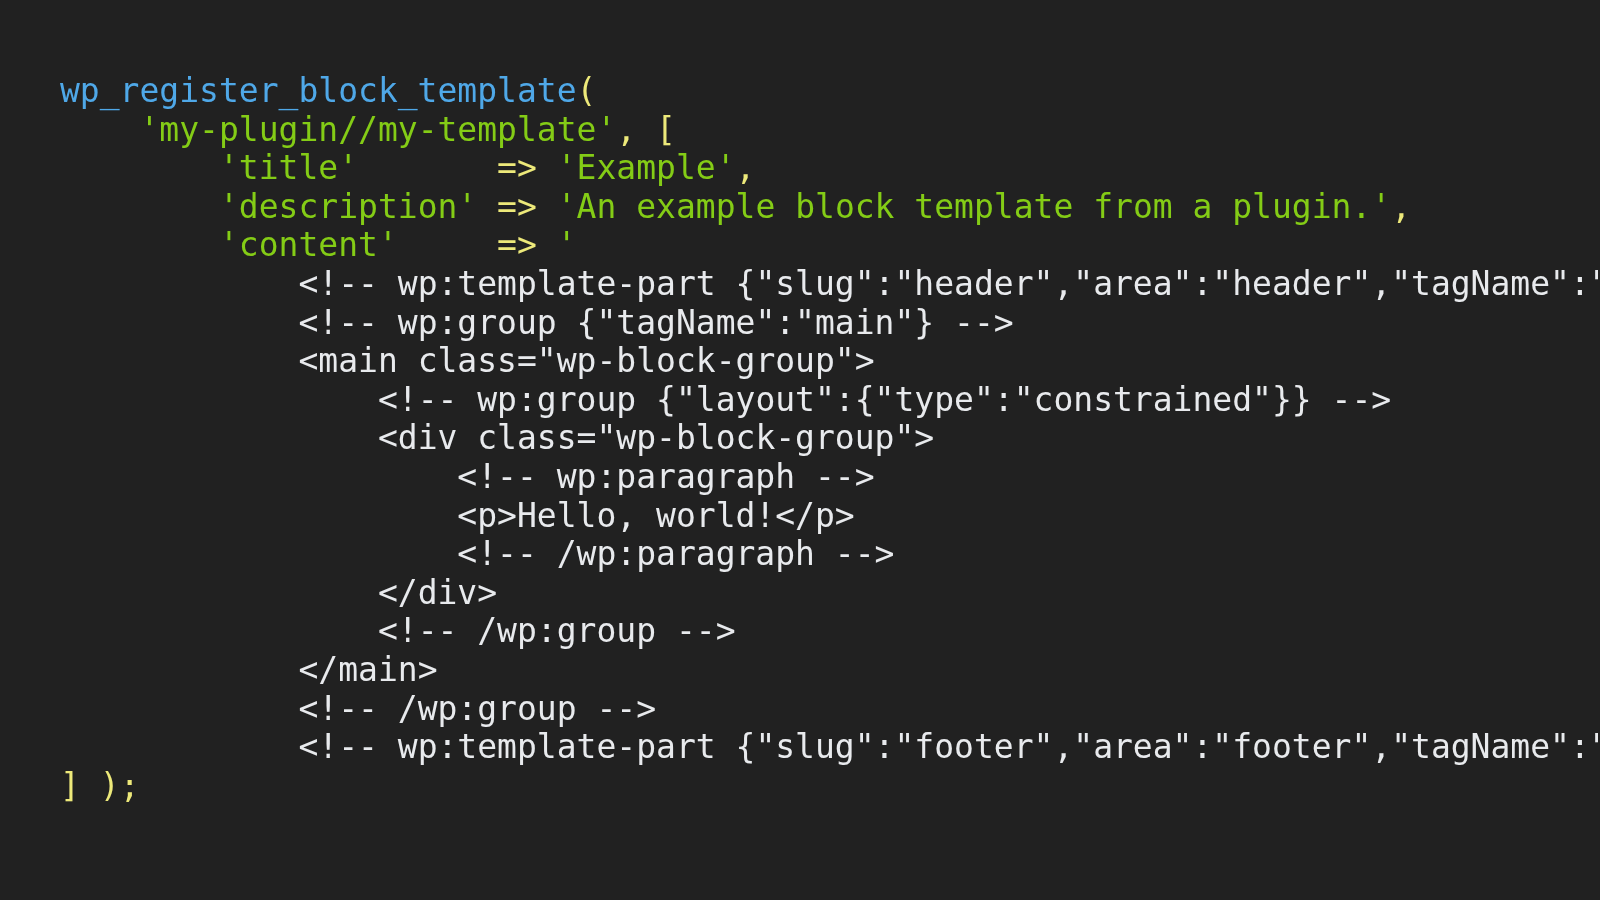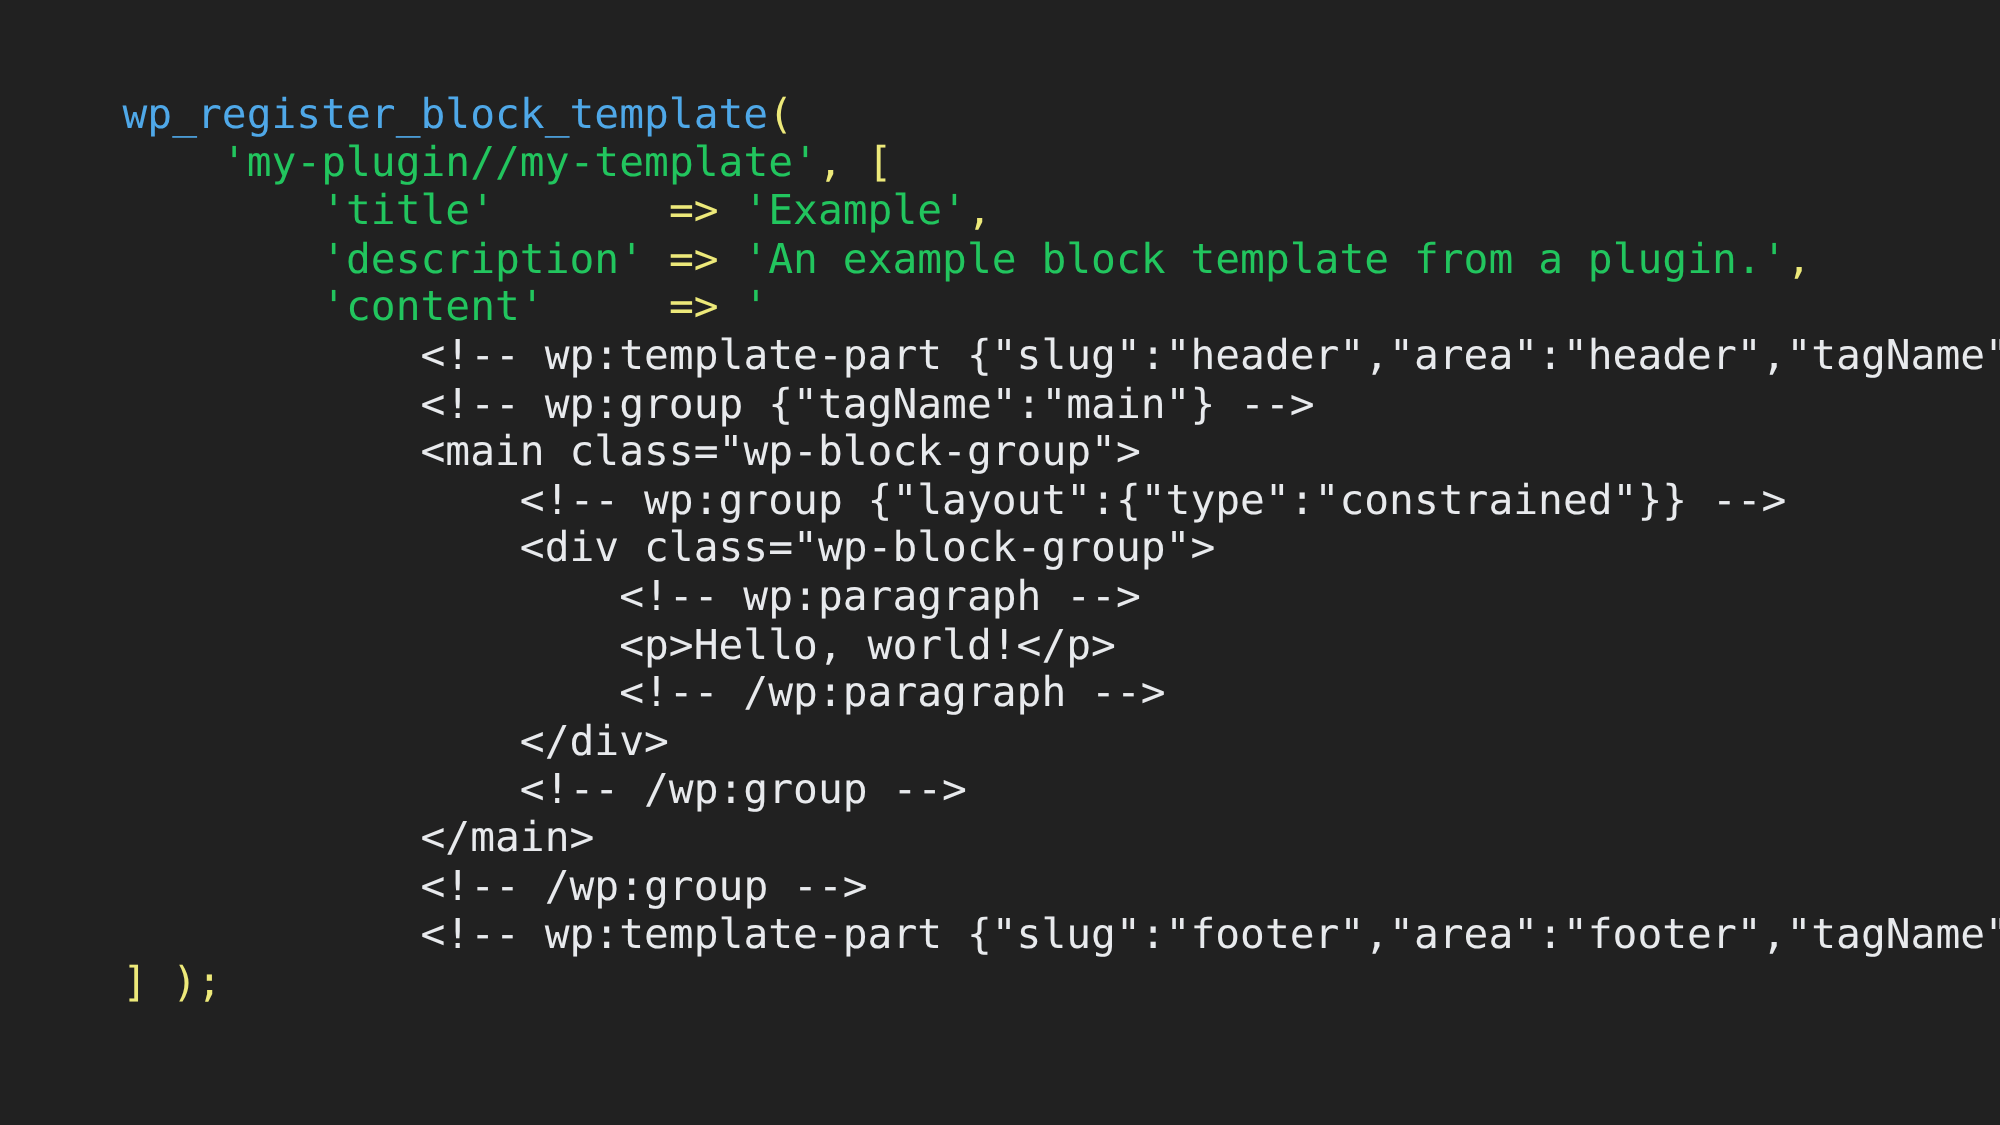--- a/index.html
+++ b/index.html
@@ -13,39 +13,39 @@
     overflow: hidden;
     font-family: "DejaVu Sans Mono", "Liberation Mono", monospace;
   }
   #code-surface {
     position: relative;
     width: 1600px;
     height: 900px;
     background: #212121;
     overflow: hidden;
     box-sizing: border-box;
-    padding: 72px 0 0 98px;
+    padding: 72px 0 0 60px;
   }
   .code-block {
     font-family: "DejaVu Sans Mono", "Liberation Mono", monospace;
     font-size: 33px;
     line-height: 38.6px;
     white-space: pre;
     letter-spacing: 0;
     -webkit-font-smoothing: antialiased;
   }
   .line {
     white-space: pre;
     height: 38.6px;
     overflow: visible;
   }
   .tok-fn     { color: #4fa8e8; }
   .tok-punct  { color: #ede97a; }
   .tok-op     { color: #ede97a; }
-  .tok-str    { color: #22c55e; }
+  .tok-str    { color: #84cc16; }
   .tok-markup { color: #e8eaed; }
   .tok-plain  { color: #e8eaed; }
 </style>
 </head>
 <body>
 
 <div id="code-surface">
   <div class="code-block"><div class="line"><span class="tok-fn">wp_register_block_template</span><span class="tok-punct">(</span></div><div class="line"><span class="tok-plain">    </span><span class="tok-str">'my-plugin//my-template'</span><span class="tok-punct">,</span><span class="tok-plain"> </span><span class="tok-punct">[</span></div><div class="line"><span class="tok-plain">        </span><span class="tok-str">'title'</span><span class="tok-plain">       </span><span class="tok-op">=&gt;</span><span class="tok-plain"> </span><span class="tok-str">'Example'</span><span class="tok-punct">,</span></div><div class="line"><span class="tok-plain">        </span><span class="tok-str">'description'</span><span class="tok-plain"> </span><span class="tok-op">=&gt;</span><span class="tok-plain"> </span><span class="tok-str">'An example block template from a plugin.'</span><span class="tok-punct">,</span></div><div class="line"><span class="tok-plain">        </span><span class="tok-str">'content'</span><span class="tok-plain">     </span><span class="tok-op">=&gt;</span><span class="tok-plain"> </span><span class="tok-str">'</span></div><div class="line"><span class="tok-plain">            </span><span class="tok-markup">&lt;!-- wp:template-part {"slug":"header","area":"header","tagName":"header"} /--&gt;</span></div><div class="line"><span class="tok-plain">            </span><span class="tok-markup">&lt;!-- wp:group {"tagName":"main"} --&gt;</span></div><div class="line"><span class="tok-plain">            </span><span class="tok-markup">&lt;main class="wp-block-group"&gt;</span></div><div class="line"><span class="tok-plain">                </span><span class="tok-markup">&lt;!-- wp:group {"layout":{"type":"constrained"}} --&gt;</span></div><div class="line"><span class="tok-plain">                </span><span class="tok-markup">&lt;div class="wp-block-group"&gt;</span></div><div class="line"><span class="tok-plain">                    </span><span class="tok-markup">&lt;!-- wp:paragraph --&gt;</span></div><div class="line"><span class="tok-plain">                    </span><span class="tok-markup">&lt;p&gt;Hello, world!&lt;/p&gt;</span></div><div class="line"><span class="tok-plain">                    </span><span class="tok-markup">&lt;!-- /wp:paragraph --&gt;</span></div><div class="line"><span class="tok-plain">                </span><span class="tok-markup">&lt;/div&gt;</span></div><div class="line"><span class="tok-plain">                </span><span class="tok-markup">&lt;!-- /wp:group --&gt;</span></div><div class="line"><span class="tok-plain">            </span><span class="tok-markup">&lt;/main&gt;</span></div><div class="line"><span class="tok-plain">            </span><span class="tok-markup">&lt;!-- /wp:group --&gt;</span></div><div class="line"><span class="tok-plain">            </span><span class="tok-markup">&lt;!-- wp:template-part {"slug":"footer","area":"footer","tagName":"footer"} /--&gt;</span></div><div class="line"><span class="tok-punct">]</span><span class="tok-plain"> </span><span class="tok-punct">)</span><span class="tok-punct">;</span></div></div>
 </div>
 

